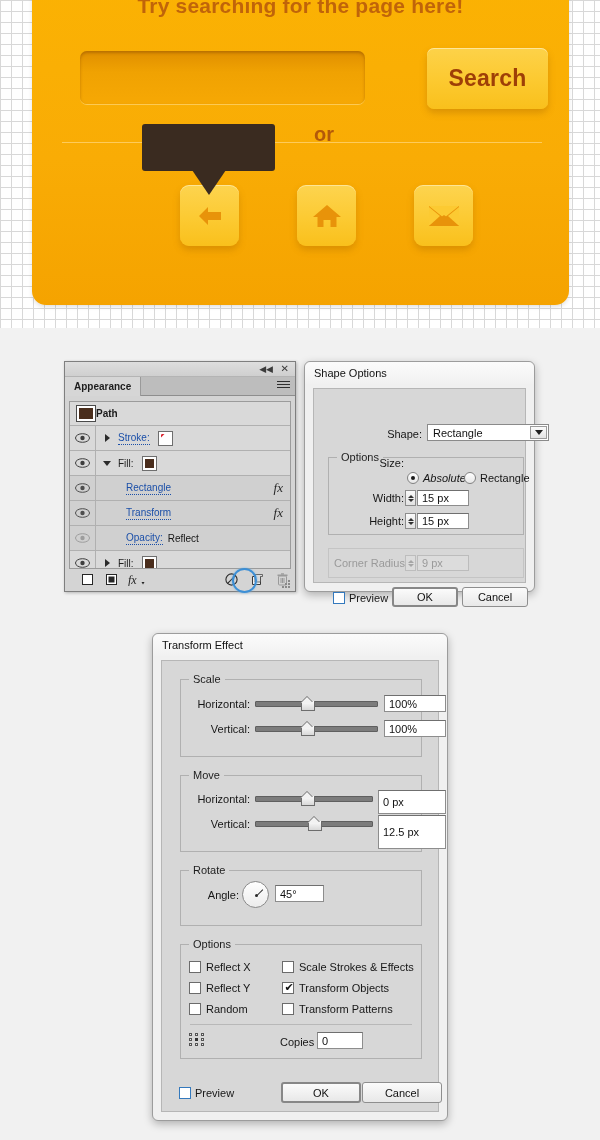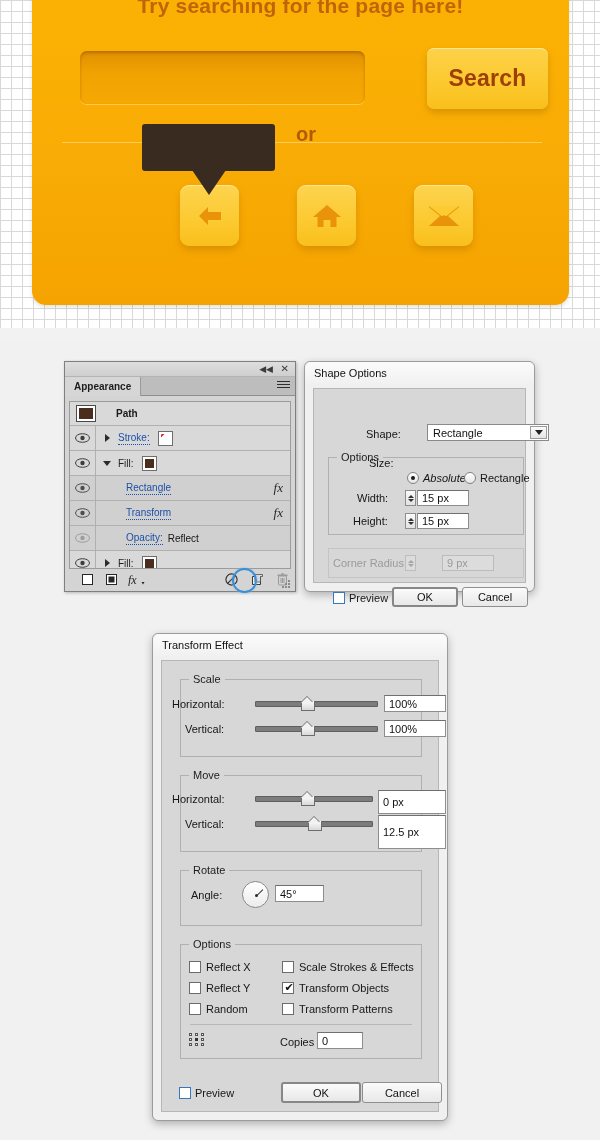--- a/index.html
+++ b/index.html
@@ -54,21 +54,21 @@
     box-shadow:0 4px 7px rgba(140,80,0,.28), inset 0 1px 0 rgba(255,255,255,.45);
     color:#9e3f07; font-size:23px; font-weight:bold;
     font-family:"Liberation Sans", sans-serif;
     cursor:pointer; letter-spacing:.2px;
   }
   #divider-line{
     position:absolute; left:30px; top:162px; width:480px; height:1px;
     background:rgba(255,214,120,.75);
   }
   #or-label{
-    position:absolute; left:264px; top:143px;
+    position:absolute; left:282px; top:143px;
     font-size:20px; font-weight:bold; color:#b3590a;
   }
 
   .icon-btn{
     position:absolute; top:205px; width:59px; height:61px;
     border:none; border-radius:9px;
     background:linear-gradient(to bottom,#fdd44f 0%,#fcca32 55%,#f9c01c 100%);
     box-shadow:0 4px 7px rgba(140,80,0,.26), inset 0 1px 0 rgba(255,255,255,.4);
     cursor:pointer;
   }
@@ -177,21 +177,21 @@
   .ap-default{ font-size:10px; color:#151515; margin-left:5px; }
   #path-row{
     height:24px; display:flex; align-items:center;
     background:#d9d9d9; border-bottom:1px solid #b0b0b0;
   }
   #path-swatch{
     width:20px; height:17px; background:#ffffff; border:1px solid #4a4a4a;
     margin-left:6px; padding:2px;
   }
   #path-swatch div{ width:100%; height:100%; background:#4a2d1c; }
-  #path-label{ margin-left:20px; font-weight:bold; font-size:10px; }
+  #path-label{ font-weight:bold; font-size:10px; }
 
   #appearance-toolbar{
     position:absolute; left:4px; right:4px; bottom:2px; height:19px;
     display:flex; align-items:center;
   }
   .tb-icon{ width:22px; height:17px; display:flex; align-items:center; justify-content:center; position:relative; }
   #tb-highlight-ring{
     position:absolute; left:163px; top:-2px; width:25px; height:25px;
     border:2px solid #3c8fd6; border-radius:50%;
     box-shadow:0 0 2px #6fb4e8;
@@ -218,21 +218,21 @@
     position:absolute; left:8px; right:8px; top:26px; bottom:8px;
     background:#d7d7d7; border:1px solid #b6b6b6;
   }
   .group-box{
     position:absolute; border:1px solid #b0b0b0;
   }
   .group-title{
     position:absolute; left:8px; top:-7px; padding:0 4px;
     background:#d7d7d7; font-size:11px; color:#1d1d1d;
   }
-  .fld-label{ position:absolute; font-size:11px; color:#161616; }
+  .fld-label{ position:absolute; font-size:11px; color:#161616; text-align:right; }
   .fld-label.dim{ color:#9a9a9a; }
   .txt-input{
     position:absolute; background:#ffffff;
     border:1px solid #8d8d8d; border-top-color:#6f6f6f;
     font-size:11px; color:#111; padding:1px 4px;
     display:flex; align-items:center;
     font-family:"Liberation Sans", sans-serif;
   }
   .txt-input.dim{ background:#dcdcdc; border-color:#bcbcbc; color:#9a9a9a; }
   .spinner{
@@ -557,21 +557,21 @@
         <span class="dn"></span>
       </span>
     <span class="txt-input" style="left:103px; top:124px; width:52px; height:16px;">15 px</span>
 
     <div class="group-box" style="left:14px; top:159px; width:196px; height:30px; border-color:#c4c4c4;"></div>
     <span class="fld-label dim" style="left:19px; top:168px; width:75px;">Corner Radius:</span>
     <span class="spinner dim" style="left:91px; top:166px; height:16px;">
         <span class="up"></span>
         <span class="dn"></span>
       </span>
-    <span class="txt-input dim" style="left:103px; top:166px; width:52px; height:16px;margin-left:25px;">9 px</span>
+    <span class="txt-input dim" style="left:103px; top:166px; width:52px; height:16px;">9 px</span>
 
     <span class="checkbox blue" style="left:19px; top:203px;"></span>
     <span class="cb-label" style="left:35px; top:203px;">Preview</span>
     <span class="btn default" style="left:78px; top:198px; width:66px; height:20px;">OK</span>
     <span class="btn" style="left:148px; top:198px; width:66px; height:20px;">Cancel</span>
   </div>
 </div>
 
 <div class="win-dialog" id="transform-effect-dialog" style="left:152px; top:633px; width:296px; height:488px;">
   <div class="win-title">Transform Effect</div>

